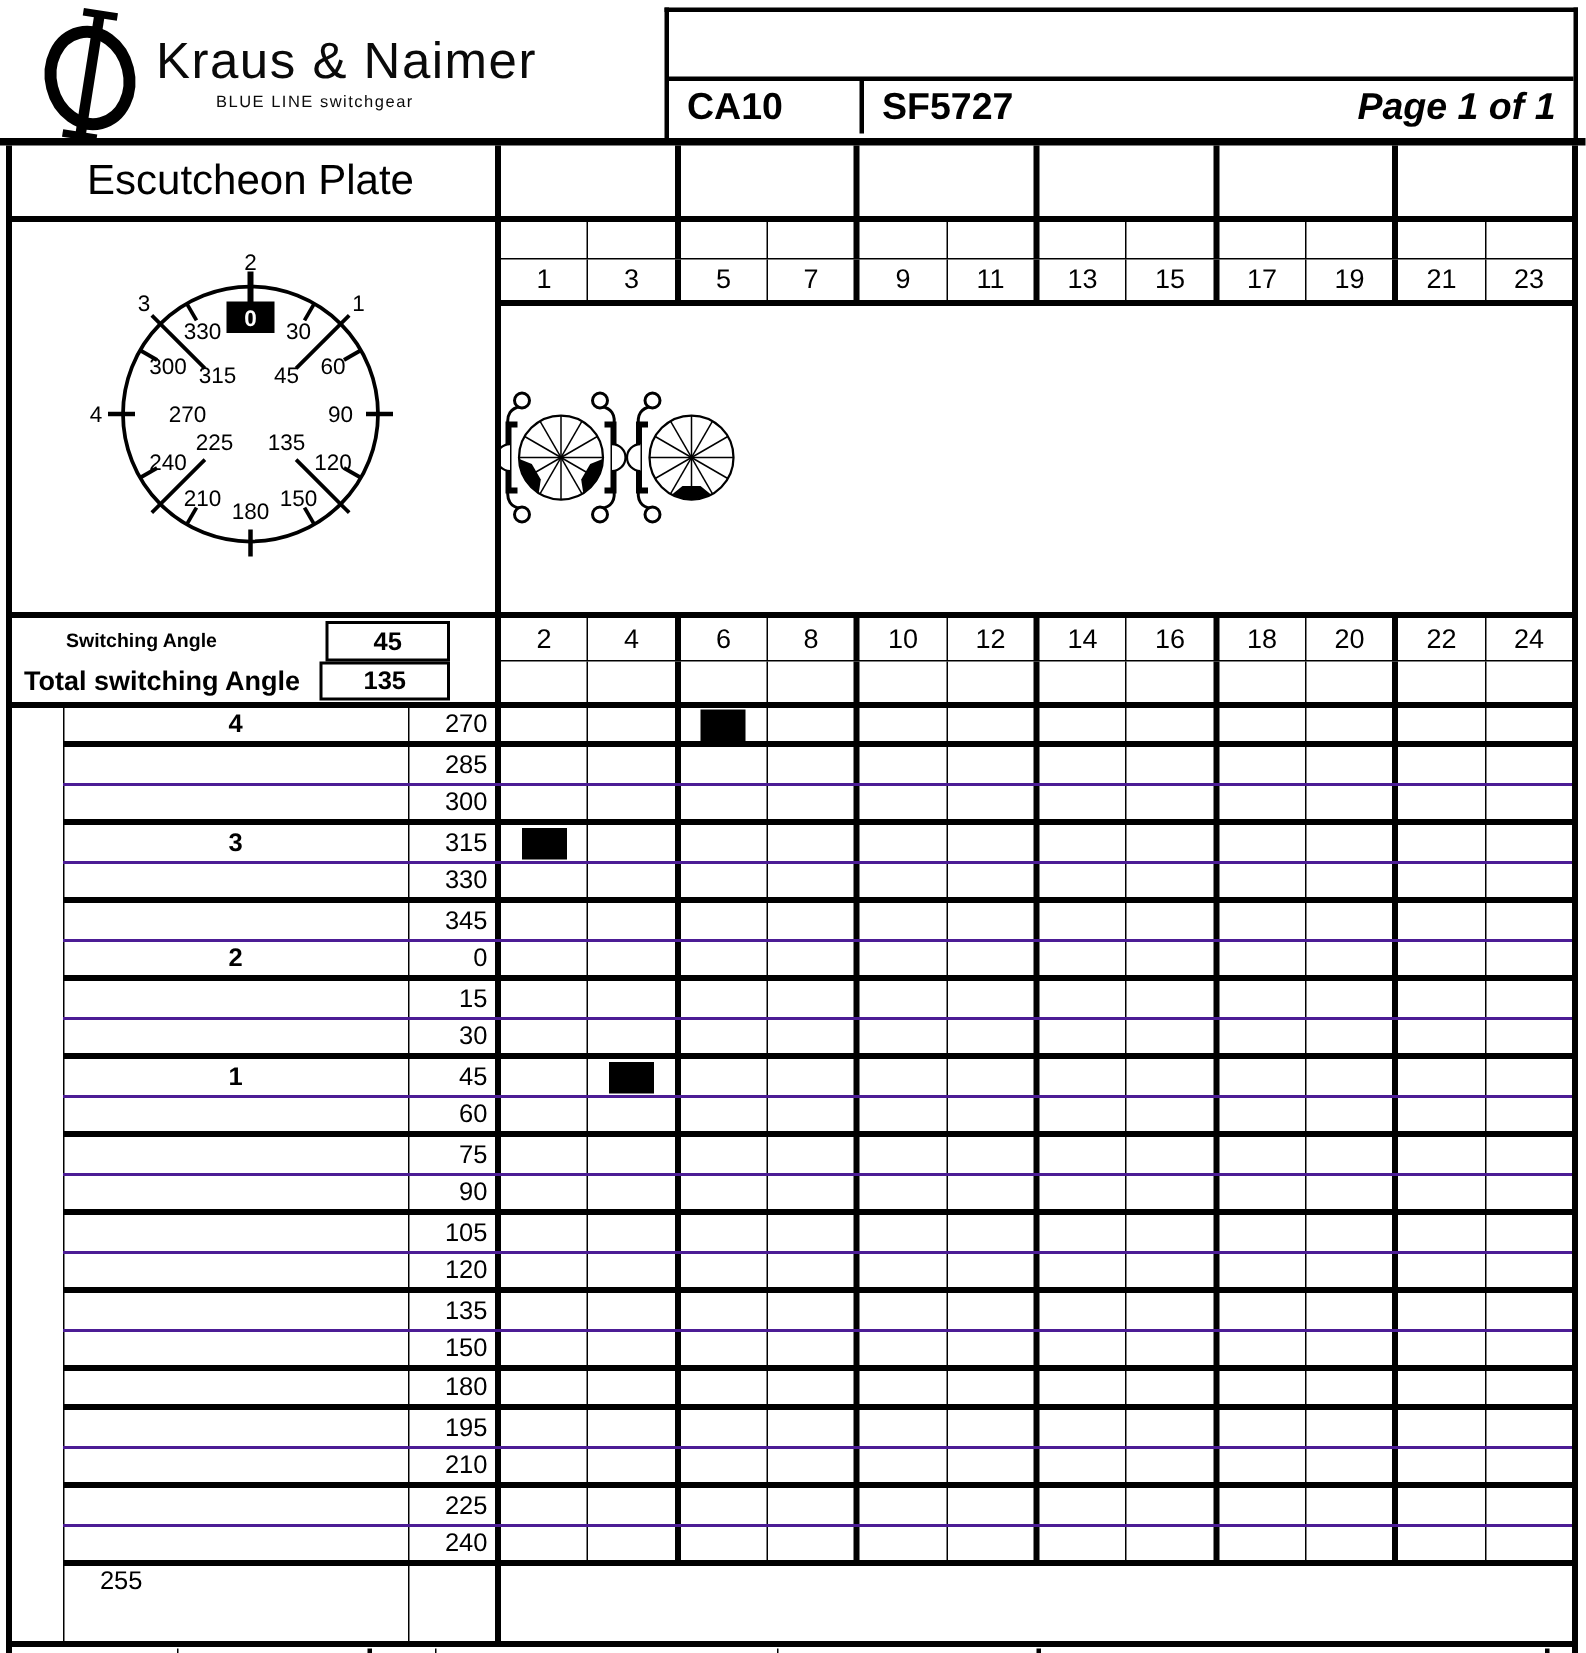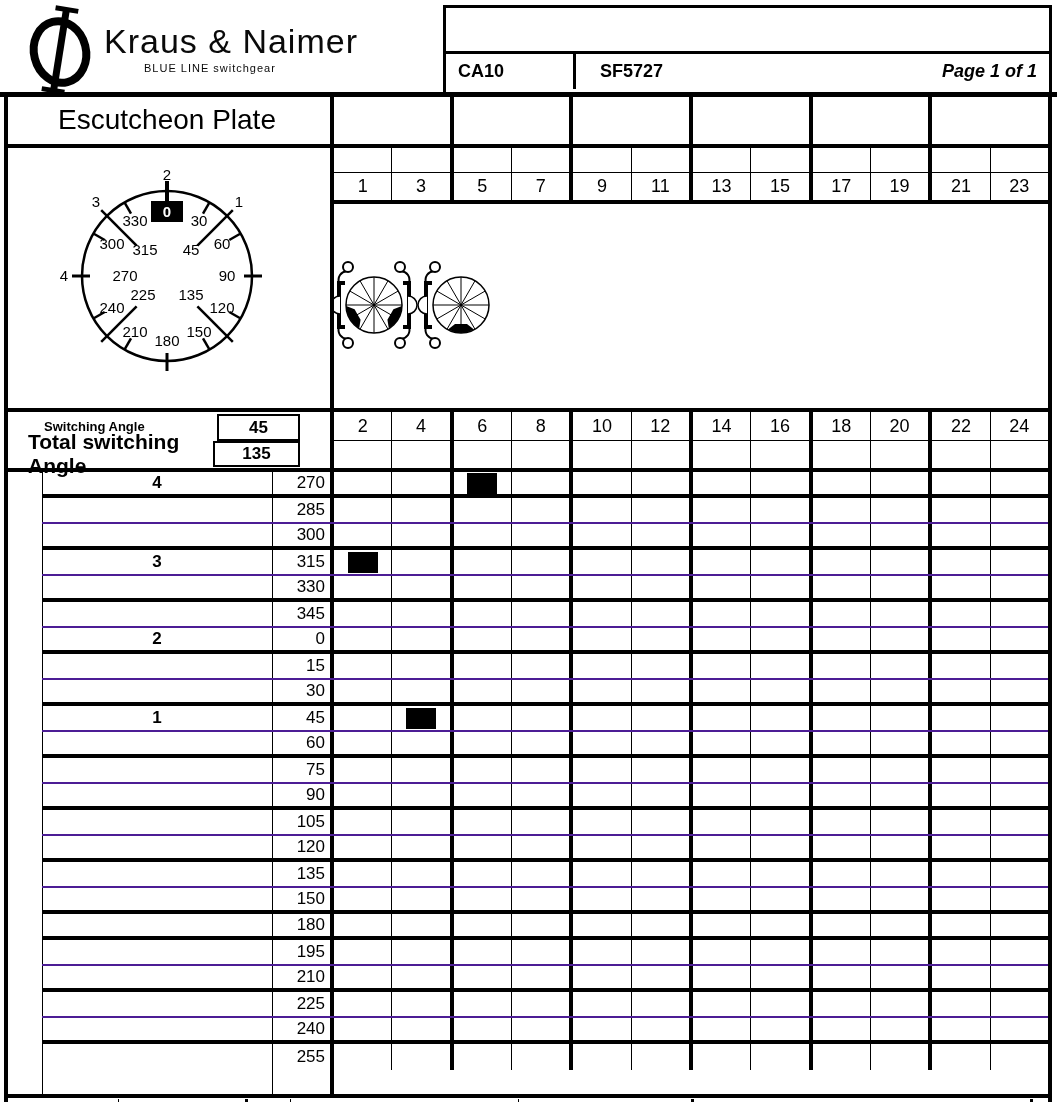--- a/index.html
+++ b/index.html
@@ -7,45 +7,45 @@
     width:1057px;height:1102px;position:relative;overflow:hidden;
     background:#ffffff;color:#000;
     font-family:"Liberation Sans","DejaVu Sans",sans-serif;
   }
   .hl,.vl{position:absolute;background:#000;}
   
   .brand-name{position:absolute;left:104px;top:22px;font-size:34px;letter-spacing:1px;color:#0a0a0a;}
   .brand-sub{position:absolute;left:144px;top:62px;font-size:11px;letter-spacing:1px;color:#0a0a0a;}
   .docbox{position:absolute;left:443px;top:5px;width:609px;height:87px;border:3px solid #000;border-bottom:none;box-sizing:border-box;}
   .docbox-top{height:46px;border-bottom:3px solid #000;box-sizing:border-box;}
-  .docbox-bottom{height:35px;display:flex;align-items:center;font-weight:bold;font-size:18px;}
+  .docbox-bottom{height:35px;display:flex;align-items:center;font-weight:bold;font-size:25px;}
   .docbox-code{width:130px;align-self:stretch;display:flex;align-items:center;padding-left:12px;border-right:3px solid #000;box-sizing:border-box;}
-  .docbox-num{padding-left:24px;flex:1;}
+  .docbox-num{padding-left:12px;flex:1;}
   .docbox-page{padding-right:12px;font-style:italic;}
   
   .plate-title{position:absolute;left:8px;top:98px;width:318px;height:44px;display:flex;align-items:center;justify-content:center;font-weight:normal;font-size:28px;}
   .sw-label-1{position:absolute;left:8px;top:413px;width:210px;height:27px;display:flex;align-items:center;padding-left:36px;box-sizing:border-box;font-weight:bold;font-size:13px;}
-  .sw-label-2{position:absolute;left:8px;top:441px;width:210px;height:26px;display:flex;align-items:center;padding-left:20px;box-sizing:border-box;font-weight:bold;font-size:21px;}
+  .sw-label-2{position:absolute;left:8px;top:441px;width:210px;height:26px;display:flex;align-items:center;padding-left:8px;box-sizing:border-box;font-weight:bold;font-size:18px;}
   .sw-box-1{position:absolute;left:217px;top:414px;width:83px;height:27px;border:2px solid #000;box-sizing:border-box;display:flex;align-items:center;justify-content:center;font-weight:bold;font-size:17px;}
   .sw-box-2{position:absolute;left:213px;top:441px;width:87px;height:26px;border:2px solid #000;box-sizing:border-box;display:flex;align-items:center;justify-content:center;font-weight:bold;font-size:17px;}
   
   .grow{position:absolute;left:334px;width:714px;display:flex;}
   .gcell{flex:1 1 0;box-sizing:border-box;display:flex;align-items:center;justify-content:center;font-size:18px;}
   .bthin{border-left:1px solid #000;}
   .bthick{border-left:4px solid #000;}
   #row-a{top:97px;height:47px;}
   #row-b{top:148px;height:24px;border-bottom:1px solid #000;box-sizing:content-box;}
   #row-c{top:173px;height:27px;}
   #row-d{top:412px;height:28px;border-bottom:1px solid #000;}
   #row-e{top:441px;height:27px;}
   
   #body-rows{position:absolute;left:42px;top:472px;width:1006px;}
   .brow{display:flex;height:26px;border-bottom:2px solid #4c1d95;box-sizing:border-box;}
   .brow.tb{border-bottom:4px solid #000;}
-  .brow.lastrow{border-bottom:none;}
+  .brow.lastrow{border-bottom:none;flex-direction:column;}
   .pcell{width:230px;display:flex;align-items:center;justify-content:center;font-weight:bold;font-size:17px;}
   .acell{width:58px;display:flex;align-items:center;justify-content:flex-end;padding-right:5px;box-sizing:border-box;font-size:17px;}
   .crow{width:714px;margin-left:4px;display:flex;}
   .mark{width:30px;height:21px;background:#000;}
   svg{position:absolute;}
   svg text{font-family:"Liberation Sans","DejaVu Sans",sans-serif;}
 </style>
 </head>
 <body>
 

